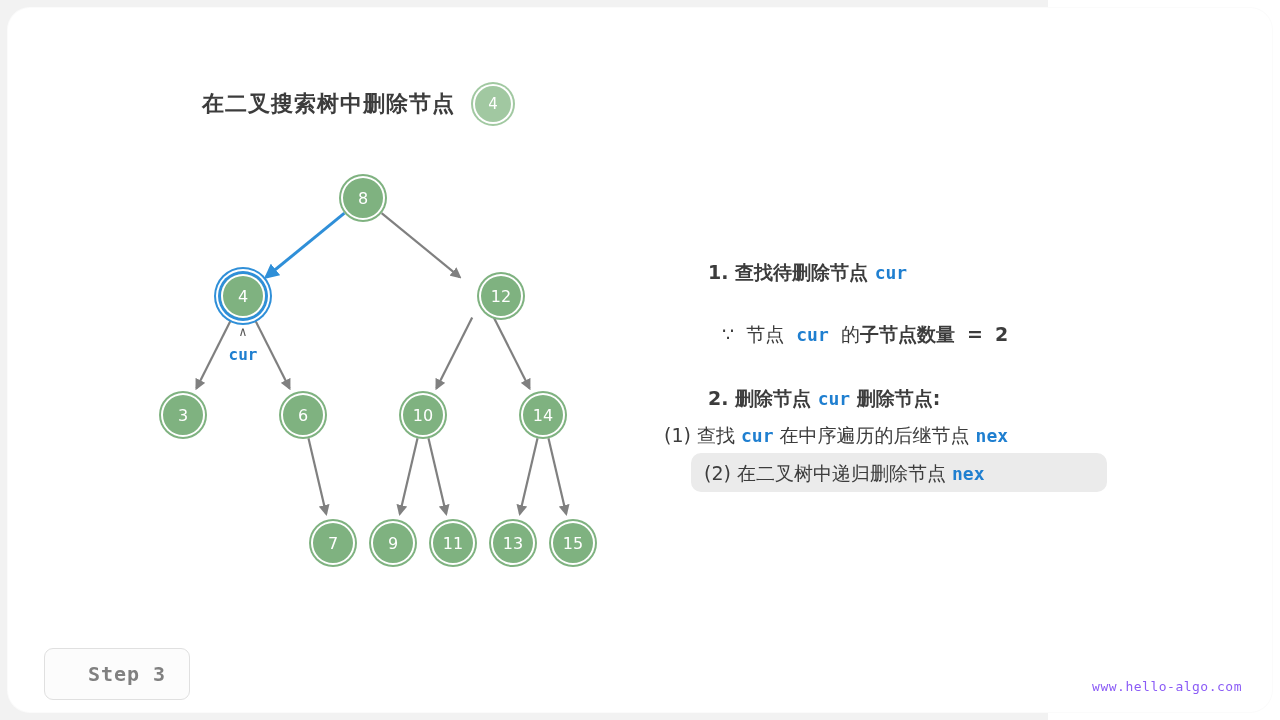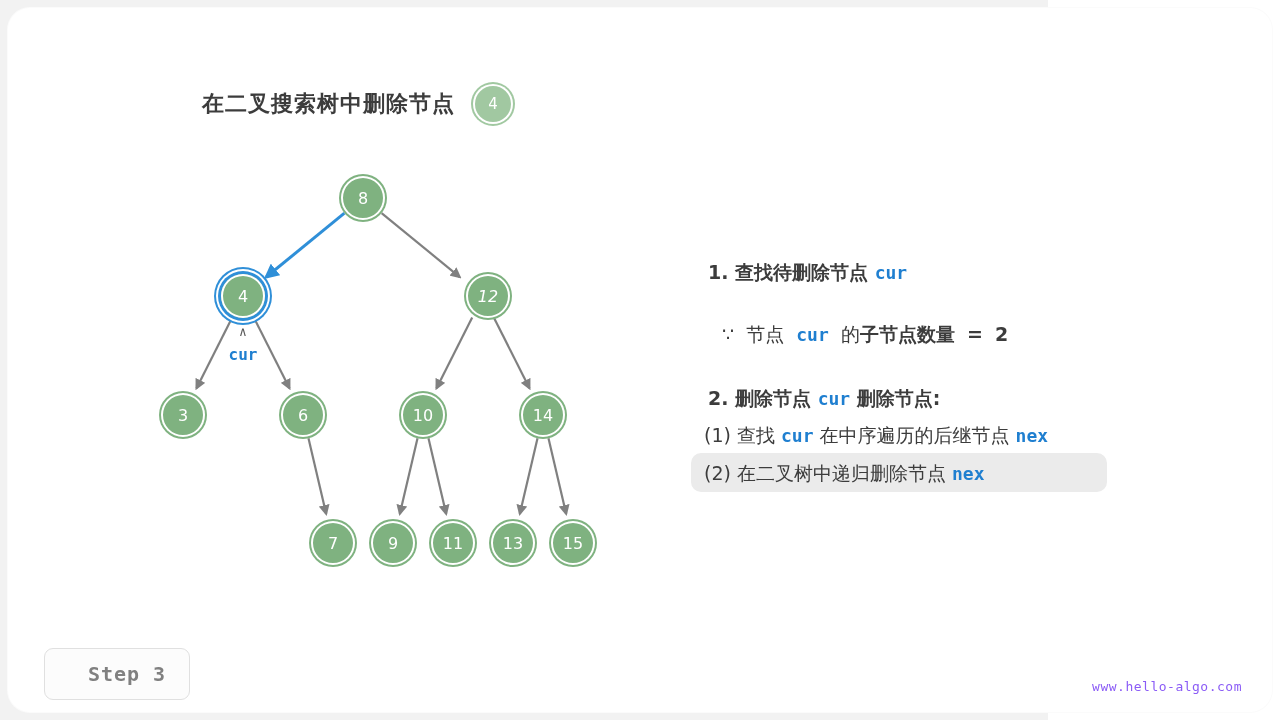--- a/index.html
+++ b/index.html
@@ -173,21 +173,21 @@
           <line x1="409.5234082530561" y1="430.36679145362723" x2="391.8457396836798" y2="505.79151068296596" stroke="#808080" stroke-width="2.2" marker-end="url(#arrow-gray)"></line>
           <line x1="420.4765917469439" y1="430.36679145362723" x2="438.1542603163202" y2="505.79151068296596" stroke="#808080" stroke-width="2.2" marker-end="url(#arrow-gray)"></line>
           <line x1="529.5234082530561" y1="430.36679145362723" x2="511.8457396836798" y2="505.79151068296596" stroke="#808080" stroke-width="2.2" marker-end="url(#arrow-gray)"></line>
           <line x1="540.4765917469439" y1="430.36679145362723" x2="558.1542603163201" y2="505.79151068296596" stroke="#808080" stroke-width="2.2" marker-end="url(#arrow-gray)"></line>
         </g>
     </svg>
 
     <div id="tree-nodes">
         <div class="tree-node" style="left: 355px; top: 190px;">8</div>
         <div class="tree-node highlight" style="left: 235px; top: 288px;">4</div>
-        <div class="tree-node" style="left: 480px; top: 288px; font-style: italic;">12</div>
+        <div class="tree-node" style="left: 493px; top: 288px;">12</div>
         <div class="tree-node" style="left: 175px; top: 407px;">3</div>
         <div class="tree-node" style="left: 295px; top: 407px;">6</div>
         <div class="tree-node" style="left: 415px; top: 407px;">10</div>
         <div class="tree-node" style="left: 535px; top: 407px;">14</div>
         <div class="tree-node" style="left: 325px; top: 535px;">7</div>
         <div class="tree-node" style="left: 385px; top: 535px;">9</div>
         <div class="tree-node" style="left: 445px; top: 535px;">11</div>
         <div class="tree-node" style="left: 505px; top: 535px;">13</div>
         <div class="tree-node" style="left: 565px; top: 535px;">15</div>
         <div class="ptr-caret" style="left: 235px; top: 316px;">∧</div>
@@ -201,21 +201,21 @@
     </div>
 
     <div class="note-line" style="left:714px; top:317px;text-align:right;">
       <span>∵</span><span>&nbsp;&nbsp;</span><span>节点</span><span>&nbsp;&nbsp;</span><span class="kw">cur</span><span>&nbsp;&nbsp;</span><span>的</span><span class="b">子节点数量</span><span>&nbsp;&nbsp;</span><span class="b">=</span><span>&nbsp;&nbsp;</span><span class="b">2</span>
     </div>
 
     <div class="note-line bold" style="left:700px; top:381px;">
       <span>2.  删除节点  </span><span class="kw">cur</span><span>  删除节点:</span>
     </div>
 
-    <div class="note-line" style="left:696px; top:418px;">
+    <div class="note-line" style="left:656px; top:418px;">
       <span>(1)  查找  </span><span class="kw">cur</span><span>  在中序遍历的后继节点  </span><span class="kw">nex</span>
     </div>
 
     <div class="note-line" style="left:696px; top:456px;">
       <span>(2)  在二叉树中递归删除节点  </span><span class="kw">nex</span>
     </div>
 
     <div id="step-badge">Step 3</div>
 
     <div id="watermark">www.hello-algo.com</div>

